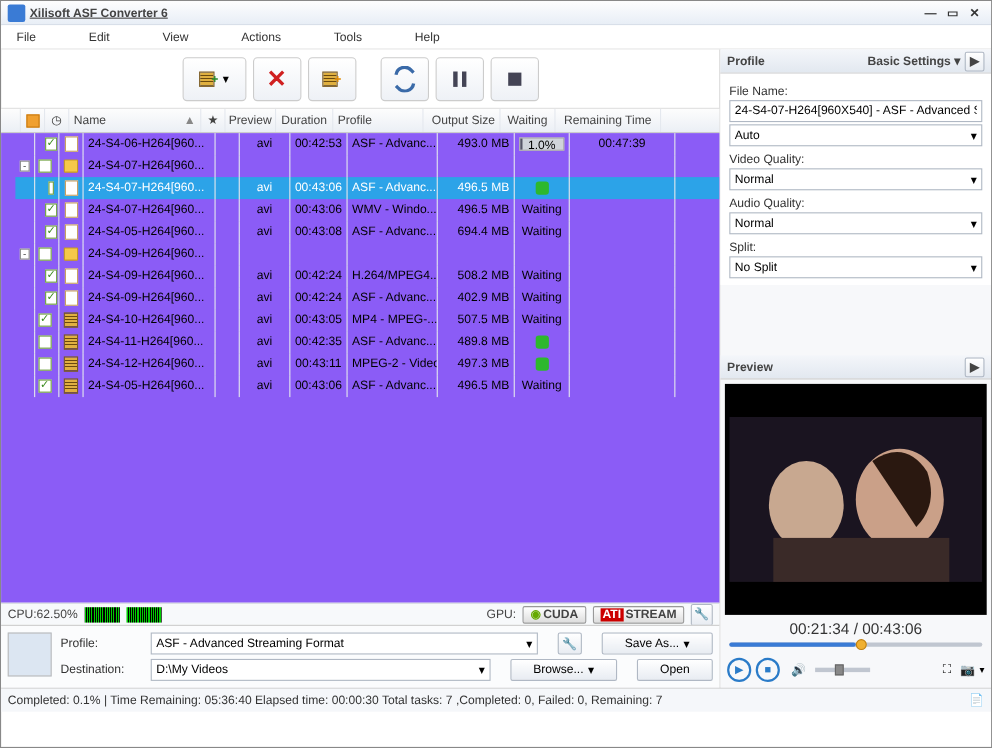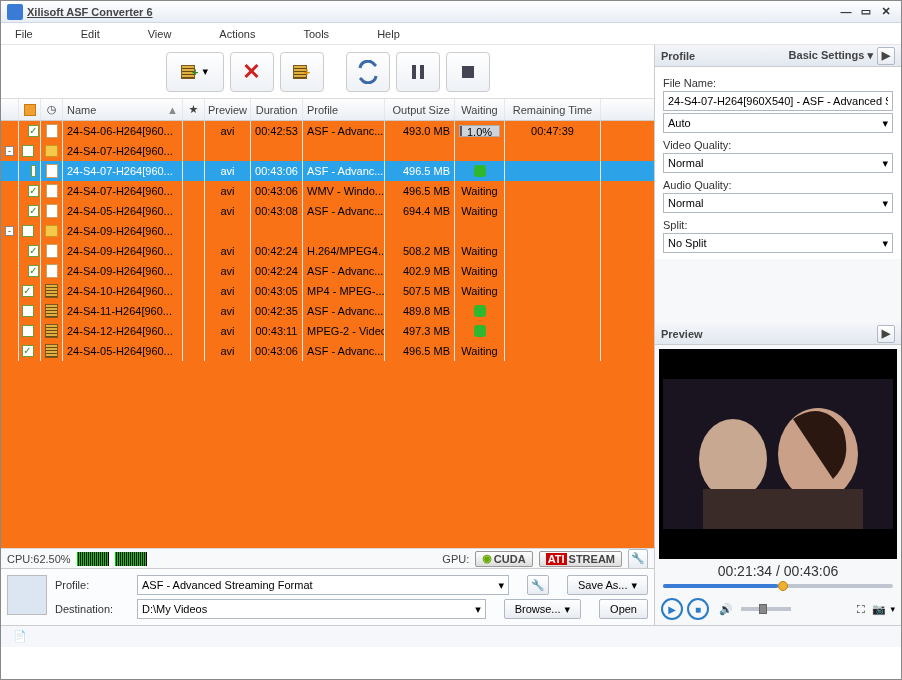--- a/index.html
+++ b/index.html
@@ -11,42 +11,42 @@
 .menubar { height:22px; background:#fff; display:flex; align-items:center; padding:0 14px; gap:48px; border-bottom:1px solid #e6e6e6; color:#333; }
 .menubar span { cursor:pointer; }
 .main { display:flex; height:580px; }
 .left { flex:1; display:flex; flex-direction:column; border-right:1px solid #ccc; }
 .toolbar { height:54px; display:flex; align-items:center; justify-content:center; gap:6px; border-bottom:1px solid #ddd; }
 .tbtn { width:44px; height:40px; border:1px solid #ccc; border-radius:4px; background:linear-gradient(#fff,#eef1f6); display:flex; align-items:center; justify-content:center; cursor:pointer; }
 .tbtn.split { width:58px; }
 .tbl-head { height:22px; background:linear-gradient(#fdfdfd,#ebeff5); border-bottom:1px solid #ccc; display:flex; align-items:center; color:#444; }
 .tbl-head div, .row div.c { padding:0 4px; border-right:1px solid #e4e8ee; height:100%; display:flex; align-items:center; overflow:hidden; white-space:nowrap; }
 .col-tree{width:18px;} .col-chk{width:22px;justify-content:center;} .col-ic{width:22px;justify-content:center;} .col-name{width:120px;} .col-star{width:22px;justify-content:center;} .col-fmt{width:46px;justify-content:center;} .col-dur{width:52px;justify-content:center;} .col-prof{width:82px;} .col-size{width:70px;text-align:right;justify-content:flex-end;} .col-stat{width:50px;justify-content:center;} .col-rem{width:96px;justify-content:center;border-right:none;}
-.rows { flex:1; overflow:hidden; background:#f97316; }
+.rows { flex:1; overflow:hidden; background:#8b5cf6;padding-left:13px; }
 .row { height:20px; display:flex; align-items:center; }
 .row.sel { background:#2ca3e8; color:#fff; }
 .chk { width:12px; height:12px; border:1px solid #6b9e3a; background:#fff; display:inline-flex; align-items:center; justify-content:center; }
 .chk.on::after { content:"✓"; color:#3a8a1e; font-size:10px; line-height:10px; }
 .fldicon { width:14px; height:12px; background:#f5c84a; border:1px solid #c89a20; border-radius:1px; }
 .filmicon { width:14px; height:14px; background:repeating-linear-gradient(#e0b040,#e0b040 2px,#6a4a10 2px,#6a4a10 3px); border:1px solid #7a5a20; }
 .docicon { width:12px; height:14px; background:#fff; border:1px solid #c8a060; }
 .prog { width:44px; height:12px; background:#d0d4da; border:1px solid #aaa; position:relative; font-size:10px; text-align:center; color:#000; }
 .prog .bar { position:absolute; left:0; top:0; bottom:0; background:#556; }
 .dot { width:12px; height:12px; border-radius:3px; background:#2db82d; display:inline-block; }
 .tree-toggle { width:10px; height:10px; border:1px solid #888; background:#fff; font-size:9px; line-height:8px; text-align:center; color:#444; }
 .cpu { height:20px; border-top:1px solid #d6dbe2; display:flex; align-items:center; padding:0 6px; gap:6px; color:#444; background:#f7f9fb; }
 .cpu .graph { width:32px; height:14px; background:#000; }
 .cpu .graph.g { background:repeating-linear-gradient(90deg,#0c0,#0c0 1px,#000 1px,#000 2px); }
 .bottom { border-top:1px solid #ccc; padding:6px; display:flex; gap:8px; background:#fbfcfd; }
 .bottom .thumb { width:40px; height:40px; border:1px solid #bbb; background:#dce6f2; }
 .bottom .fields { flex:1; display:flex; flex-direction:column; gap:4px; }
 .frow { display:flex; align-items:center; gap:18px; }
 .frow label { width:64px; color:#333; }
 .combo { flex:1; height:20px; border:1px solid #b0b8c4; background:#fff; padding:0 4px; display:flex; align-items:center; justify-content:space-between; }
-.btn { height:20px; padding:0 10px; border:1px solid #b0b8c4; background:linear-gradient(#fff,#e8ecf2); border-radius:2px; cursor:pointer; display:flex; align-items:center; }
+.btn { height:20px; padding:0 20px; border:1px solid #b0b8c4; background:linear-gradient(#fff,#e8ecf2); border-radius:2px; cursor:pointer; display:flex; align-items:center; }
 .status { height:22px; border-top:1px solid #ccc; display:flex; align-items:center; padding:0 6px; color:#333; background:#f5f7fa; font-size:11px; justify-content:space-between; }
 .right { width:246px; display:flex; flex-direction:column; background:#f7f8fa; }
 .panel-h { height:22px; background:linear-gradient(#f4f6fa,#e2e8f0); border-bottom:1px solid #ccc; display:flex; align-items:center; padding:0 6px; font-weight:bold; color:#444; }
 .panel-h .sp { flex:1; }
 .props { padding:6px 8px; display:flex; flex-direction:column; gap:2px; background:#fff; }
 .props label { color:#333; margin-top:4px; }
 .field { height:20px; border:1px solid #b0b8c4; background:#fff; padding:0 4px; display:flex; align-items:center; justify-content:space-between; }
 .preview { flex:1; display:flex; flex-direction:column; }
 .preview .img { flex:1; background:#000; margin:4px; display:flex; align-items:center; justify-content:center; }
 .preview .timebar { height:16px; display:flex; align-items:center; justify-content:center; color:#333; font-size:14px; }
@@ -463,14 +463,15 @@
         <span style="flex:1;"></span>
         <span>⛶</span>
         <span style="margin-left:4px;">📷</span>
         <span style="font-size:9px;">▾</span>
       </div>
     </div>
   </div>
 </div>
 
 <div class="status">
+  <span>Completed: 0.1% | Time Remaining: 05:36:40 Elapsed time: 00:00:30 Total tasks: 7 ,Completed: 0, Failed: 0, Remaining: 7</span>
   <span style="margin-left:6px;">📄</span>
 </div>
 
 </body></html>

